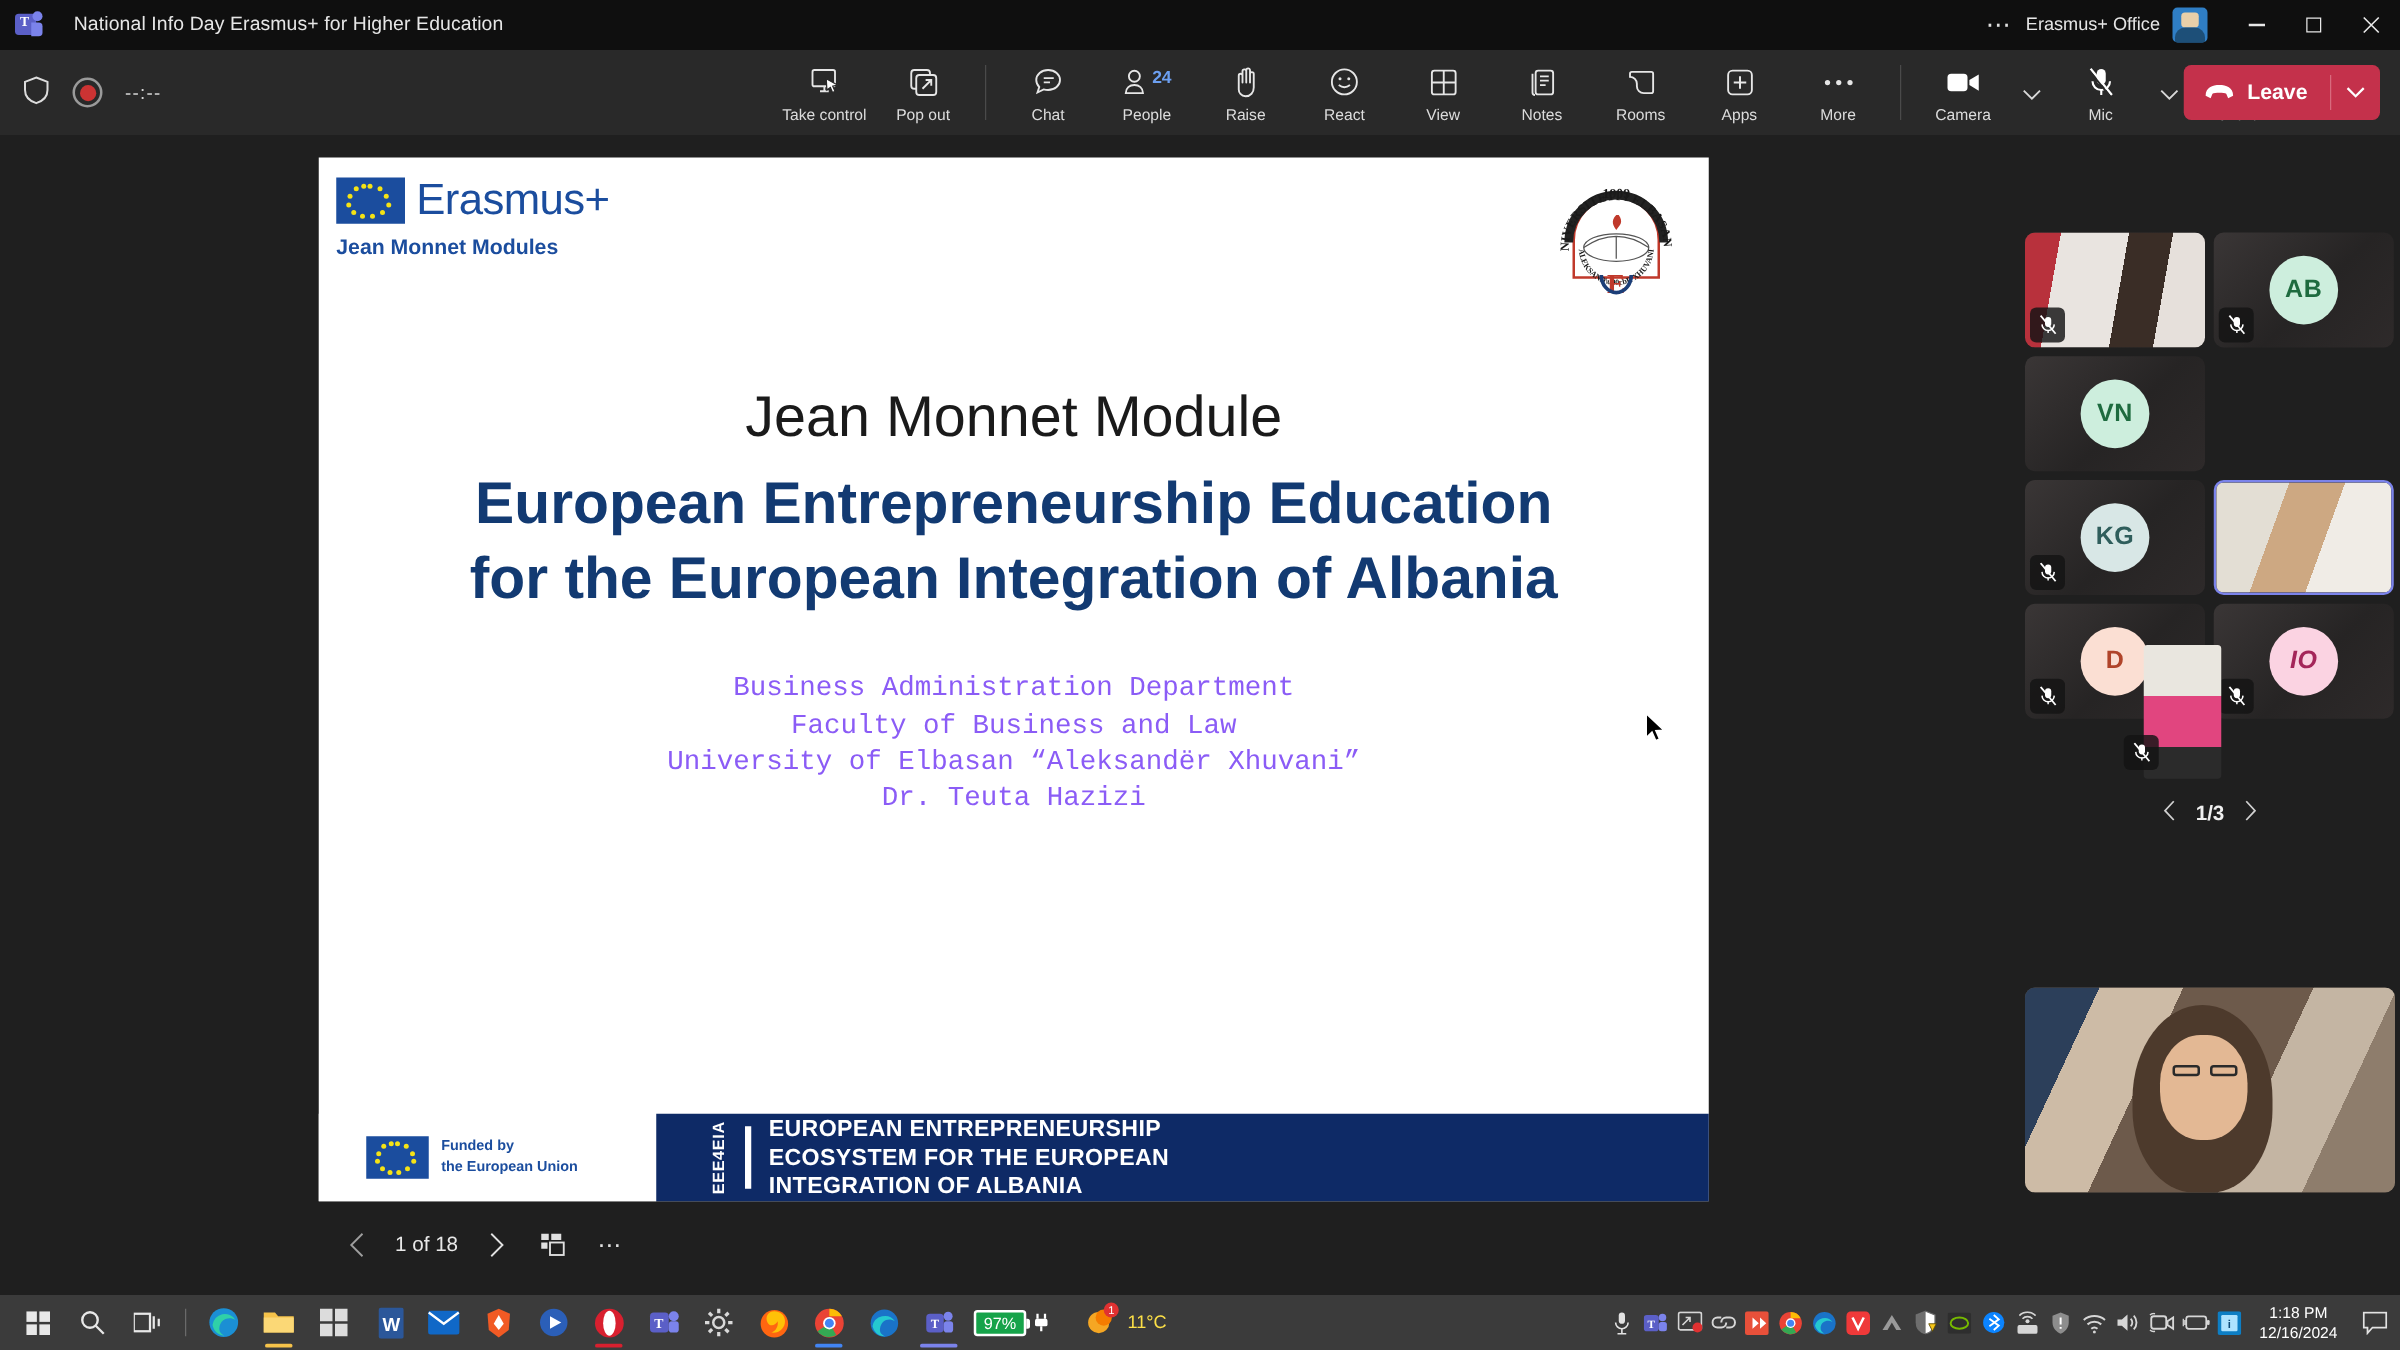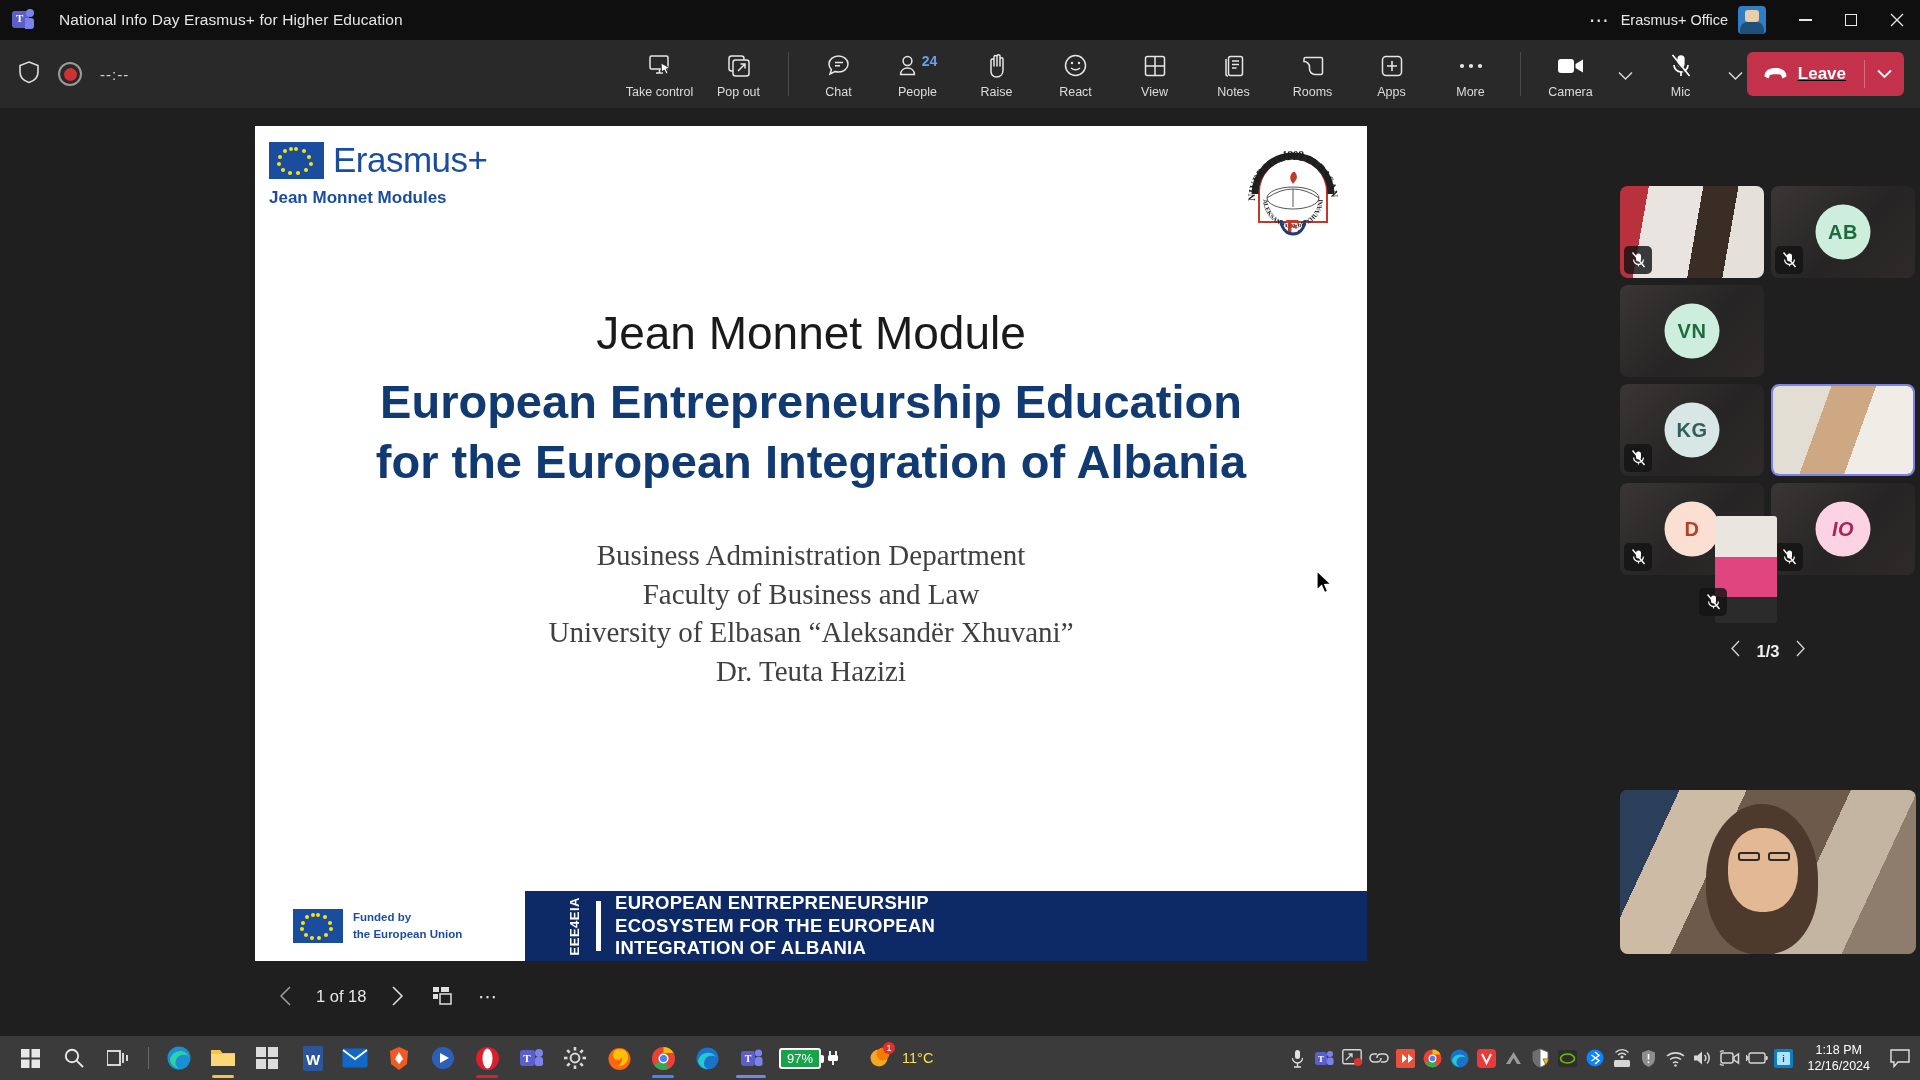--- a/index.html
+++ b/index.html
@@ -42,21 +42,21 @@
   .rec-ic i{ width:13px;height:13px;border-radius:50%;background:#cc3333;display:block;}
   .timer{ color:#d6d6d6; font-size:15px; letter-spacing:1px;}
 
   .tbar-center{ position:absolute; left:620px; display:flex; align-items:flex-start; }
   .tbtn{ width:79px; display:flex; flex-direction:column; align-items:center; gap:5px; cursor:pointer; padding-top:2px;}
   .tbtn .ico{ height:28px; display:flex; align-items:center; justify-content:center; color:#e6e6e6; position:relative;}
   .tbtn .lbl{ color:#dcdcdc; font-size:12.5px; }
   .tsep{ width:1px; height:44px; background:#4a4a4a; margin:0 10px; align-self:center;}
   .badge24{ color:#6c9ff0; font-size:14px; font-weight:bold; margin-left:2px; position:relative; top:-5px;}
 
-  .tbar-right{ position:absolute; right:16px; display:flex; align-items:center;text-decoration:underline; }
+  .tbar-right{ position:absolute; right:16px; display:flex; align-items:center; }
   .chev{ color:#d8d8d8; font-size:13px; padding:0 8px; cursor:pointer; align-self:center; position:relative; top:2px;}
   .leave-btn{ display:flex; align-items:center; background:#c4314b; border-radius:6px; height:44px; margin-left:14px; overflow:hidden;}
   .leave-main{ display:flex; align-items:center; gap:10px; padding:0 18px 0 16px; height:44px; cursor:pointer;}
   .leave-main span{ color:#fff; font-size:17px; font-weight:bold;}
   .leave-div{ width:1px; height:28px; background:#d86a7d;}
   .leave-chev{ padding:0 12px; color:#fff; font-size:13px; cursor:pointer;}
 
   
   .stage{ position:absolute; left:255px; top:126px; width:1112px; height:832px; }
   .slide{ position:absolute; left:0; top:0; width:1112px; height:835px; background:#ffffff; }
@@ -64,21 +64,21 @@
   .eu-logo{ position:absolute; left:14px; top:16px; width:55px; height:37px; background:#1b4d9e; }
   .eu-star{ position:absolute; width:4px; height:4px; background:#f5e315; border-radius:50%;}
   .erasmus-txt{ position:absolute; left:78px; top:14px; font-size:35px; color:#1b4d9e; font-family:"Liberation Sans", sans-serif; letter-spacing:-.5px;}
   .jmm-txt{ position:absolute; left:14px; top:62px; font-size:17px; font-weight:bold; color:#1b4d9e;}
   .uni-logo{ position:absolute; right:22px; top:10px; width:104px; height:104px;}
 
   .slide-body{ position:absolute; top:180px; left:0; width:100%; text-align:center; }
   .s-line1{ font-size:46px; color:#1a1a1a; font-family:"Liberation Sans", sans-serif; }
   .s-line2, .s-line3{ font-size:47px; font-weight:bold; color:#123a72; line-height:1.28; font-family:"Liberation Sans", sans-serif;}
   .s-line2{ margin-top:12px;}
-  .s-sub{ margin-top:44px; font-size:29px; color:#404040; line-height:1.33; font-family:Liberation Serif, serif;}
+  .s-sub{ margin-top:44px; font-size:22px; color:#8b5cf6; line-height:1.33; font-family:Liberation Mono, monospace;}
 
   .slide-foot{ position:absolute; bottom:0; left:0; width:1112px; height:70px; display:flex;}
   .foot-left{ width:270px; background:#fff; display:flex; align-items:center; padding-left:38px; gap:10px;}
   .foot-flag{ width:50px;height:34px;background:#1b4d9e;position:relative;}
   .foot-fund{ font-size:11.5px; color:#1b4d9e; line-height:1.45; font-weight:bold;}
   .foot-right{ flex:1; background:#0e2a66; display:flex; align-items:center; padding-left:42px; gap:14px;}
   .eee-vert{ writing-mode:vertical-rl; transform:rotate(180deg); color:#fff; font-size:13px; font-weight:bold; letter-spacing:.5px;}
   .eee-bar{ width:5px; height:50px; background:#fff;}
   .eee-txt{ color:#fff; font-size:18.5px; font-weight:bold; line-height:1.22; letter-spacing:.3px;}
 

